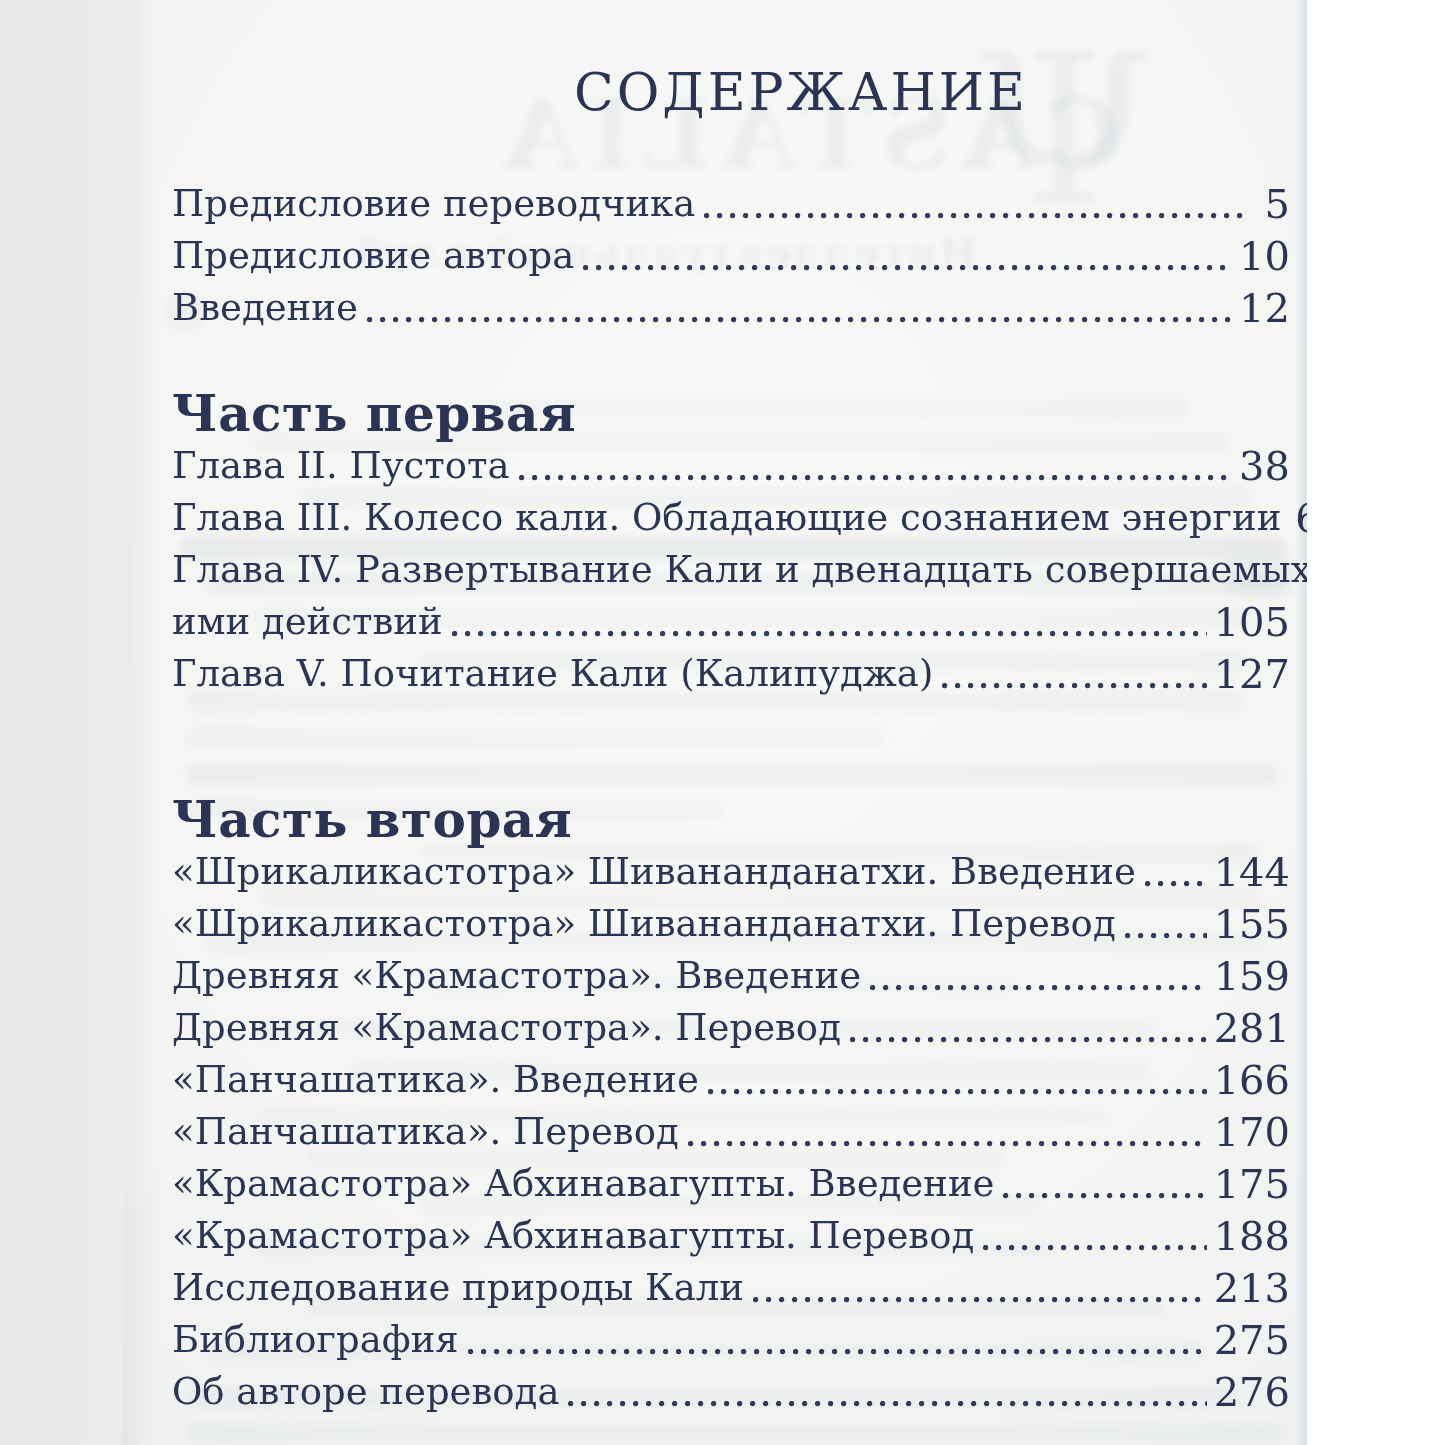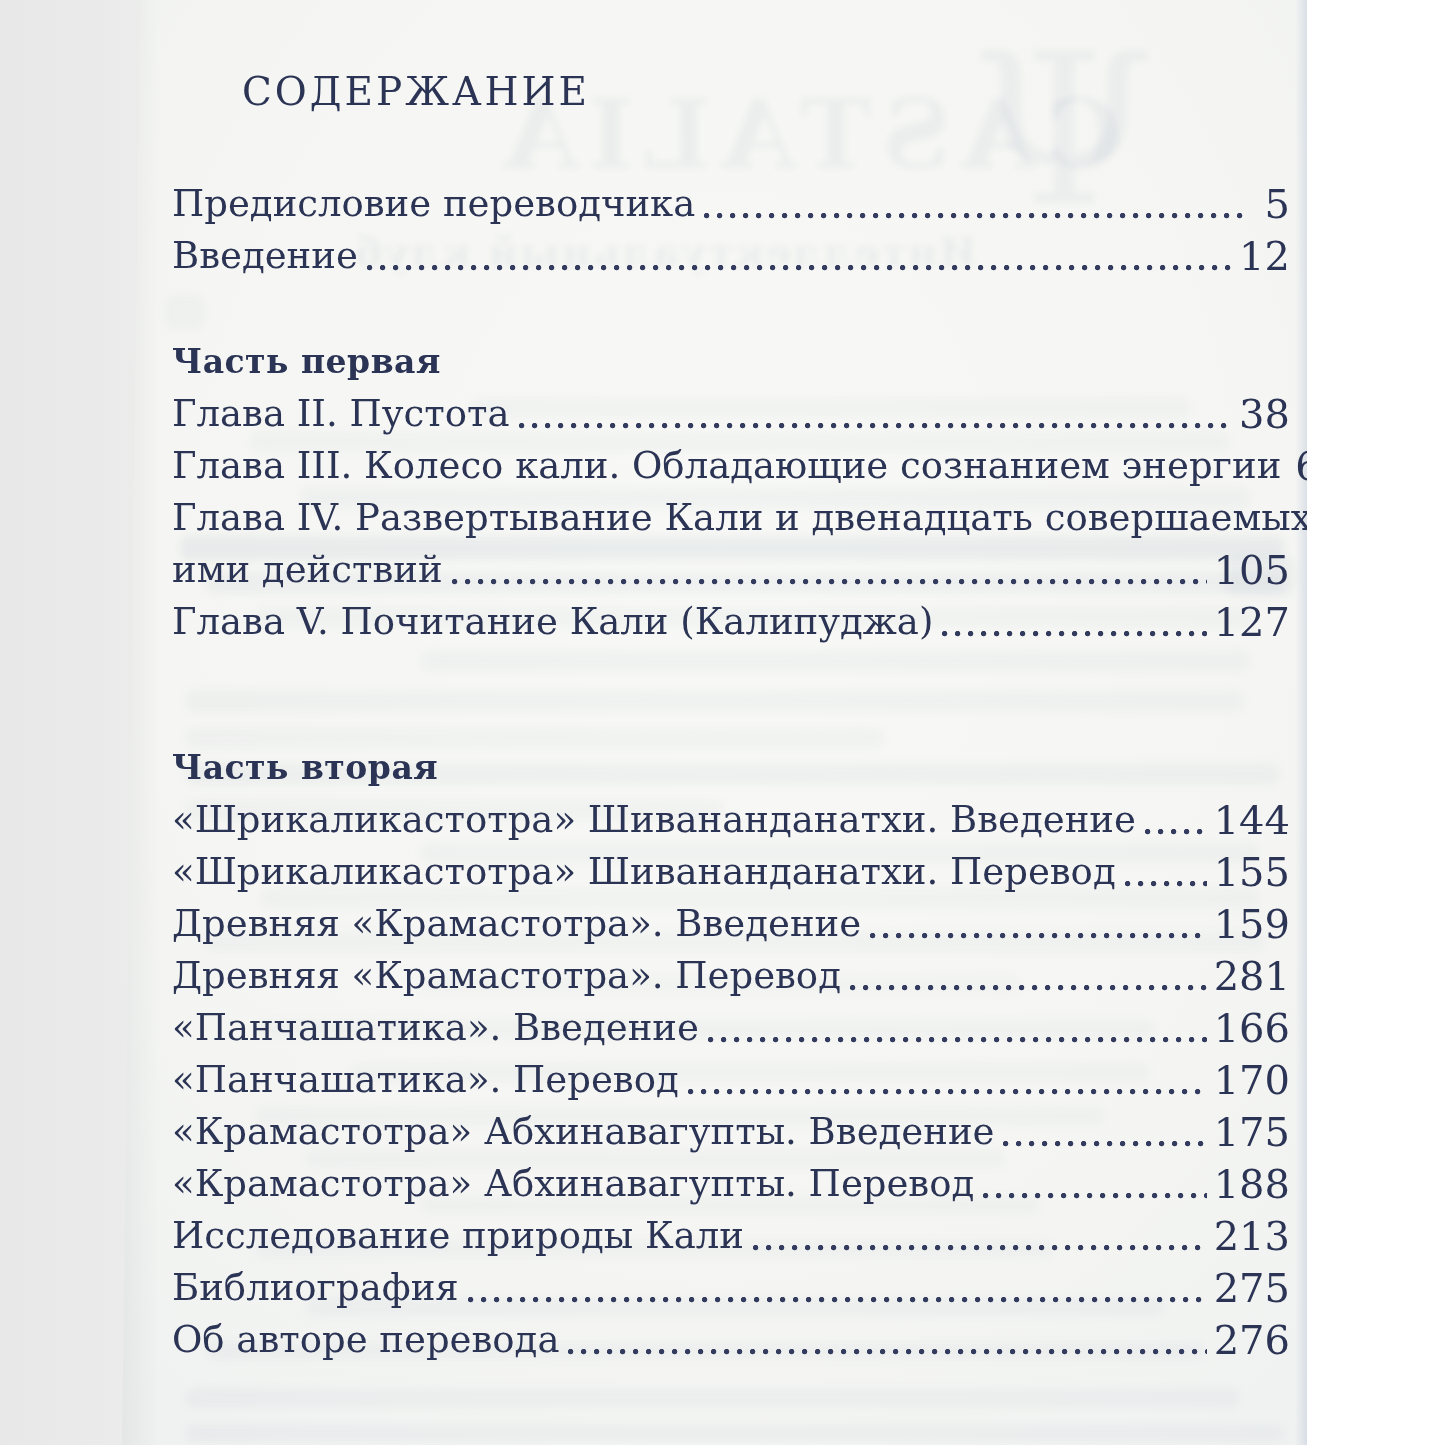--- a/index.html
+++ b/index.html
@@ -39,34 +39,34 @@
   .ghost-brand{top:78px;right:185px;font-size:96px;letter-spacing:10px;opacity:.055;font-weight:bold;}
   .ghost-logo{top:8px;right:150px;font-size:210px;opacity:.05;}
   .ghost-sub{top:228px;right:330px;font-size:40px;opacity:.065;font-weight:bold;letter-spacing:2px;}
   
   .content{
     position:absolute;left:172px;top:0;width:1118px;
     color:#2b3454;
   }
   .toc-title{
     margin-top:52px;margin-bottom:46px;height:80px;line-height:80px;
-    text-align:left;font-size:39px;letter-spacing:3px;
+    text-align:center;font-size:52px;letter-spacing:3px;
     position:relative;left:70px;
   }
   .toc-row{display:flex;height:52px;line-height:52px;font-size:37px;}
   .toc-label{white-space:nowrap;}
   .toc-leader{flex:1;position:relative;min-width:14px;}
   .toc-leader::after{
     content:"";position:absolute;left:9px;right:7px;bottom:11px;height:6px;
     background-image:radial-gradient(circle at 2.6px 2.6px, #333c5e 2.3px, rgba(51,60,94,0) 3.1px);
     background-size:13px 6px;background-repeat:repeat-x;
   }
   .toc-page{font-size:40px;text-align:right;min-width:40px;white-space:nowrap;}
   .section-heading{
-    height:52px;line-height:52px;font-size:33px;font-weight:bold;letter-spacing:.5px;
+    height:52px;line-height:52px;font-size:50px;font-weight:bold;letter-spacing:.5px;
   }
   .mt-h1{margin-top:54px;}
   .mt-h2{margin-top:94px;}
 </style>
 </head>
 <body>
 
 <div class="surface-left"></div>
 
 <div class="page">
@@ -109,20 +109,25 @@
   <div class="content">
 
     <div class="toc-title">СОДЕРЖАНИЕ</div>
 
     <div class="toc-row">
       <span class="toc-label">Предисловие переводчика</span>
       <span class="toc-leader"></span>
       <span class="toc-page">5</span>
     </div>
     <div class="toc-row">
+      <span class="toc-label">Предисловие автора</span>
+      <span class="toc-leader"></span>
+      <span class="toc-page">10</span>
+    </div>
+    <div class="toc-row">
       <span class="toc-label">Введение</span>
       <span class="toc-leader"></span>
       <span class="toc-page">12</span>
     </div>
 
     <div class="section-heading mt-h1">Часть первая</div>
 
     <div class="toc-row">
       <span class="toc-label">Глава II. Пустота</span>
       <span class="toc-leader"></span>

